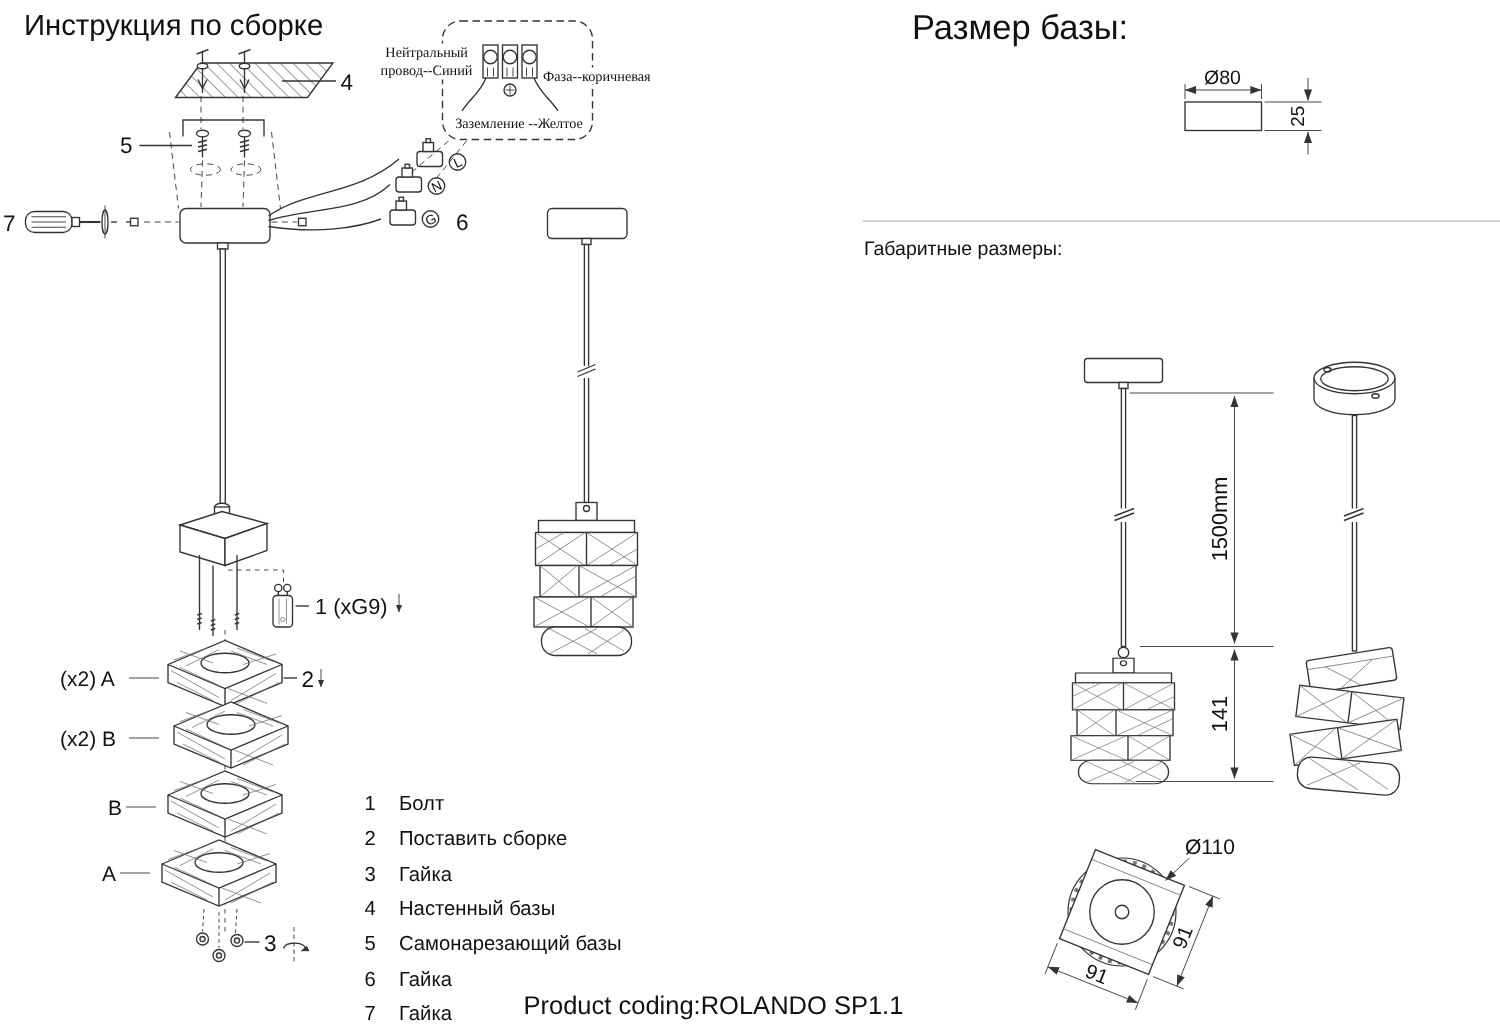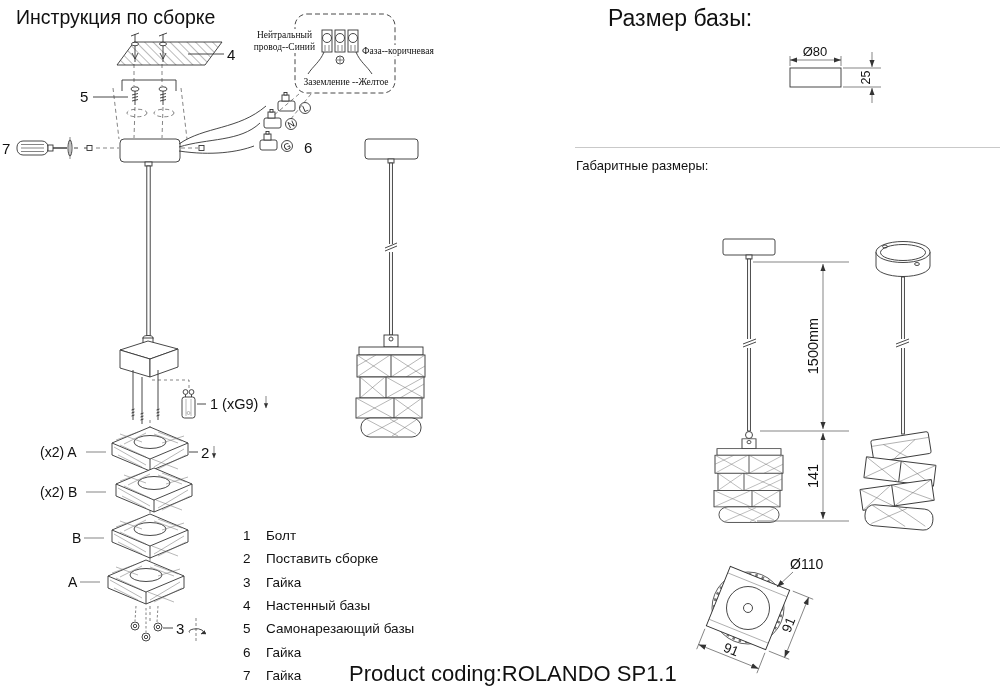--- a/index.html
+++ b/index.html
@@ -10,21 +10,21 @@
   svg .serif{font-family:"Liberation Serif",serif;}
   svg .decor{stroke:#6e6e6e;stroke-width:0.5;}
   svg .thin{stroke-width:0.6;}
   .hx{position:absolute;white-space:nowrap;}
   #title{left:16px;top:6px;font-size:19.5px;}
   #base-heading{left:608px;top:5px;font-size:23px;}
   #overall-heading{left:576px;top:158px;font-size:13px;}
   #divider{position:absolute;left:575px;top:147px;width:425px;height:1px;background:#c9c9c9;}
   #legend{position:absolute;left:243px;top:524px;font-size:13.5px;}
   .lrow{display:grid;grid-template-columns:23px auto;height:23.3px;align-items:center;}
-  #product-coding{left:349px;top:661px;font-size:22px;}
+  #product-coding{left:349px;top:661px;font-size:17px;}
 </style>
 </head>
 <body>
 
 <div id="page">
 
 <svg id="art" width="1000" height="690" viewBox="0 0 1000 690" stroke="#333" stroke-width="0.9" fill="none">
   <defs>
     <marker id="arr" markerUnits="userSpaceOnUse" markerWidth="9" markerHeight="8" refX="7.4" refY="3.5" orient="auto-start-reverse">
       <path d="M0,0.8 L7.5,3.5 L0,6.2 Z" fill="#333" stroke="none"></path>

